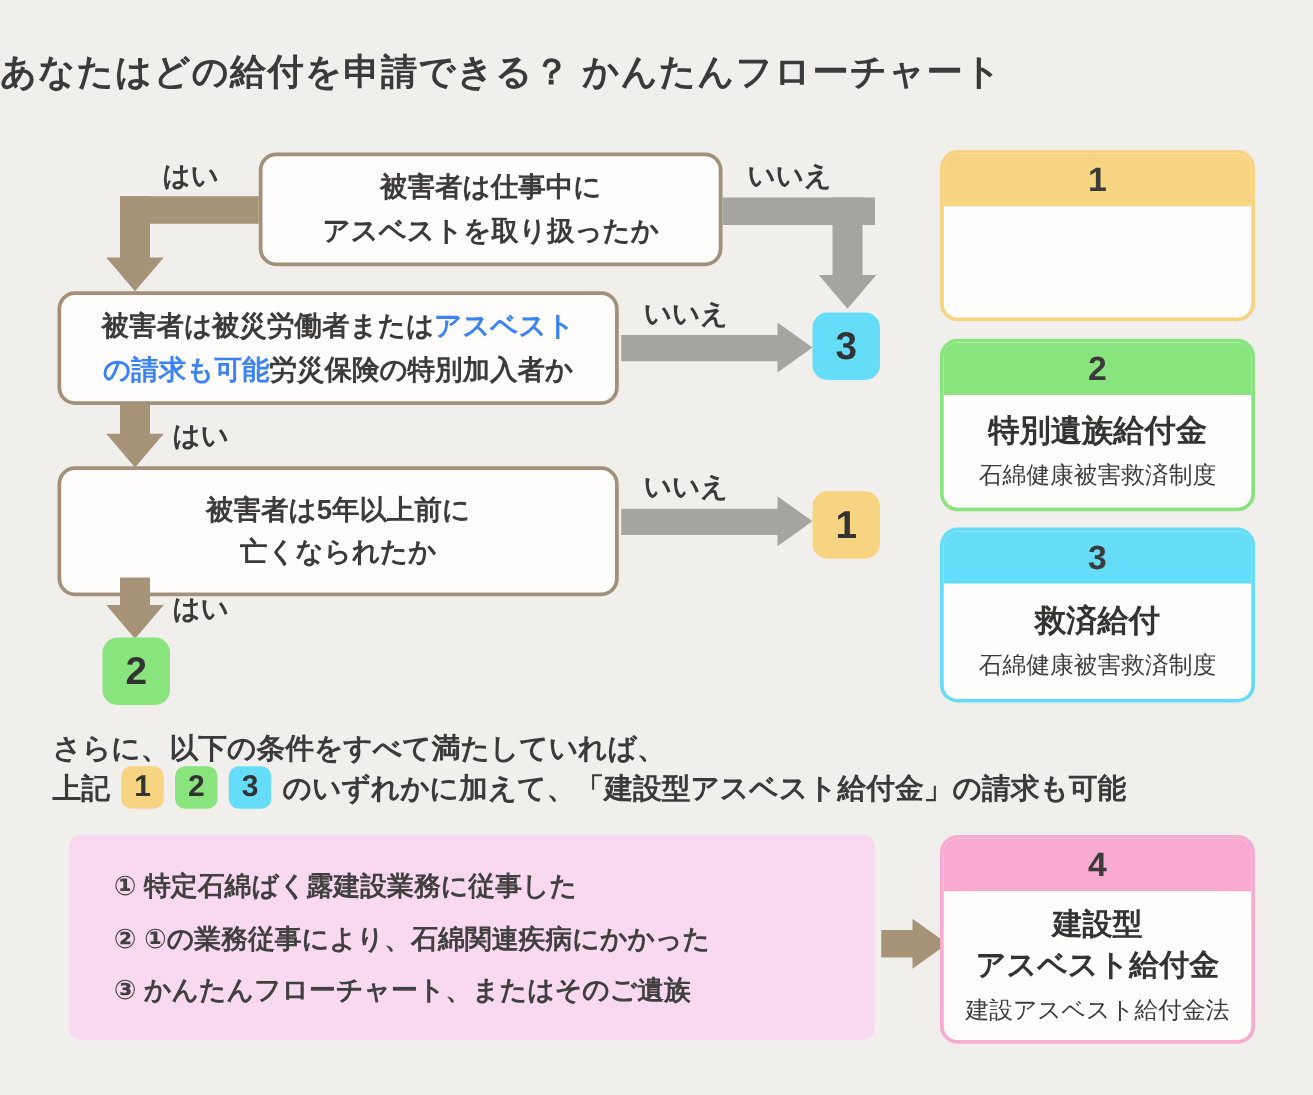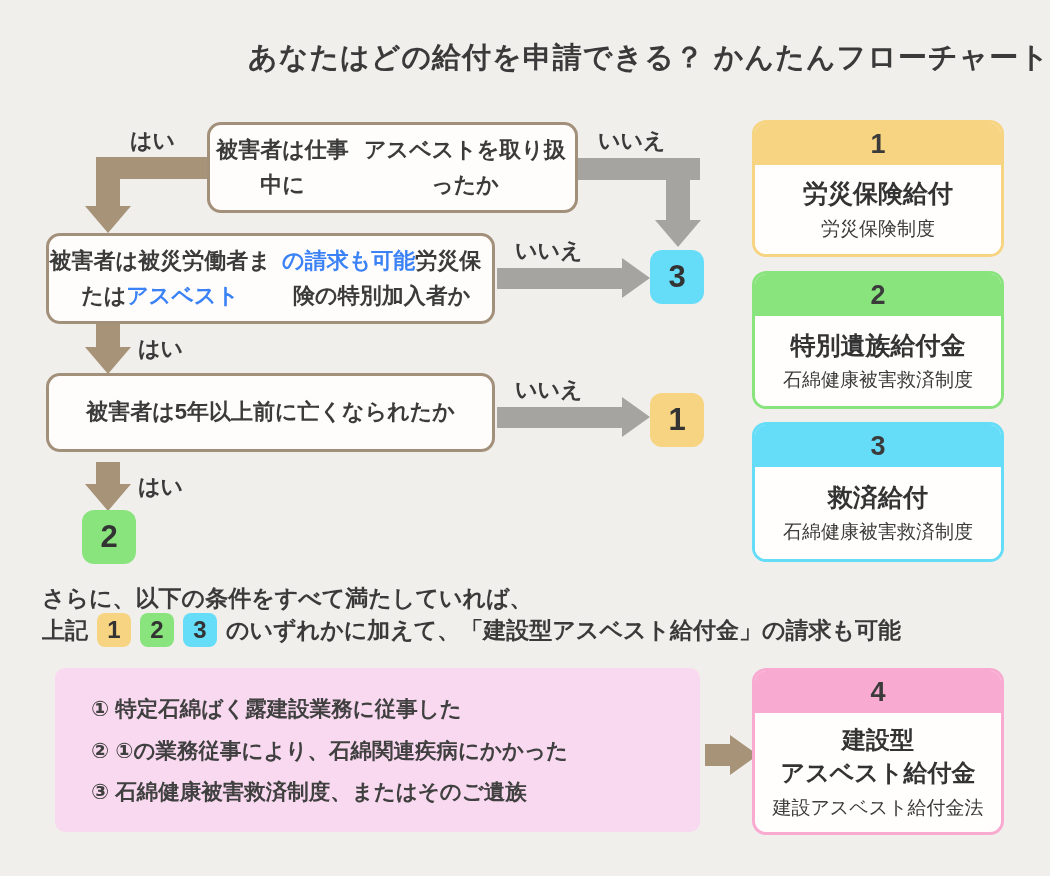--- a/index.html
+++ b/index.html
@@ -7,28 +7,28 @@
   body { font-family:"Liberation Sans","DejaVu Sans",sans-serif; }
   #stage {
     position:relative; width:1050px; height:876px;
     background:#f1efec; overflow:hidden; margin:0 auto;
     color:#3b3b3b;
   }
   .abs { position:absolute; }
 
   
   .title {
-    top:38px; left:0; width:100%; text-align:right;
+    top:38px; left:0; width:100%; text-align:left;
     font-size:29px; font-weight:bold; letter-spacing:1px; color:#3a3a3a;
   }
 
   
   .qbox {
     background:#fffdfb; border:3px solid #a3907a; border-radius:14px;
-    display:flex; flex-direction:row; justify-content:center; align-items:center;
+    display:flex; flex-direction:column; justify-content:center; align-items:center;
     font-size:22px; font-weight:bold; line-height:1.55; text-align:center;
     color:#3b3b3b;
   }
   .hl { color:#3b82f6; }
 
   
   .flabel { font-size:22px; font-weight:bold; color:#3a3a3a; }
 
   
   .shaft { background:#a6a4a1; }
@@ -126,43 +126,39 @@
   <div class="abs flabel" style="left:515px; top:236px;">いいえ</div>
   <div class="abs shaft" style="left:497px; top:268px; width:126px; height:21px;"></div>
   <div class="abs head-right" style="left:622px; top:258px;"></div>
 
   <div class="abs badge cyan" style="left:650px; top:250px;">3</div>
 
   <div class="abs flabel" style="left:138px; top:334px;">はい</div>
   <div class="abs shaft tan" style="left:96px; top:324px; width:24px; height:25px;"></div>
   <div class="abs head-down tan" style="left:85px; top:347px;"></div>
 
-  <div class="abs qbox" style="left:46px; top:373px; width:449px; height:79px;">
+  <div class="abs qbox" style="left:46px; top:373px; width:449px; height:104px;">
     <div>被害者は5年以上前に</div>
     <div>亡くなられたか</div>
   </div>
 
   <div class="abs flabel" style="left:515px; top:375px;">いいえ</div>
   <div class="abs shaft" style="left:497px; top:407px; width:126px; height:21px;"></div>
   <div class="abs head-right" style="left:622px; top:397px;"></div>
 
   <div class="abs badge yellow" style="left:650px; top:393px;">1</div>
 
   <div class="abs flabel" style="left:138px; top:472px;">はい</div>
   <div class="abs shaft tan" style="left:96px; top:462px; width:24px; height:24px;"></div>
   <div class="abs head-down tan" style="left:85px; top:484px;"></div>
 
   <div class="abs badge green" style="left:82px; top:510px;">2</div>
 
   <div class="abs card c1" style="top:120px; height:137px;">
     <div class="card-header yellow">1</div>
-    <div class="card-body">
-      <div class="card-name">労災保険給付</div>
-      <div class="card-sub">労災保険制度</div>
-    </div>
   </div>
 
   <div class="abs card c2" style="top:271px; height:138px;">
     <div class="card-header green">2</div>
     <div class="card-body">
       <div class="card-name">特別遺族給付金</div>
       <div class="card-sub">石綿健康被害救済制度</div>
     </div>
   </div>
 
@@ -180,21 +176,21 @@
     <span>上記</span>
     <span class="mini-badge yellow">1</span>
     <span class="mini-badge green">2</span>
     <span class="mini-badge cyan">3</span>
     <span>のいずれかに加えて、「建設型アスベスト給付金」の請求も可能</span>
   </div>
 
   <div class="abs pinkbox">
     <div class="cond">①  特定石綿ばく露建設業務に従事した</div>
     <div class="cond">②  ①の業務従事により、石綿関連疾病にかかった</div>
-    <div class="cond">③  石綿健康被害救済制度、またはそのご遺族</div>
+    <div class="cond">③  かんたんフローチャート、またはそのご遺族</div>
   </div>
 
   <div class="abs shaft tan" style="left:705px; top:744px; width:27px; height:22px;"></div>
   <div class="abs head-right tan" style="left:730px; top:735px;"></div>
 
   <div class="abs card c4" style="top:668px; height:167px;">
     <div class="card-header pink">4</div>
     <div class="card-body" style="gap:2px;border-radius:26px;">
       <div class="card-name" style="font-size:24px;">建設型</div>
       <div class="card-name" style="font-size:24px;">アスベスト給付金</div>

